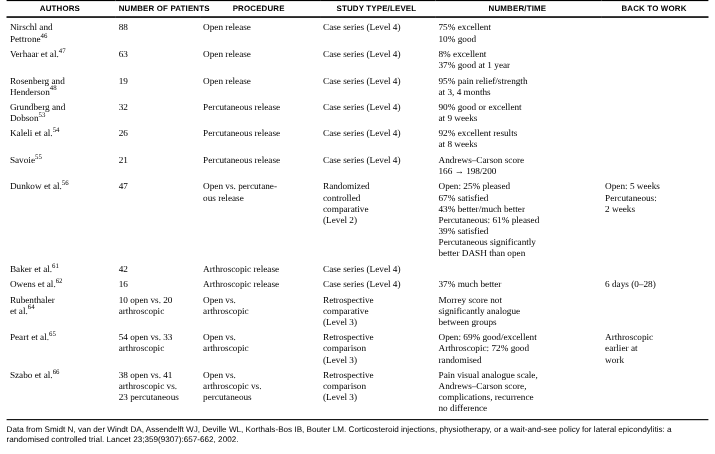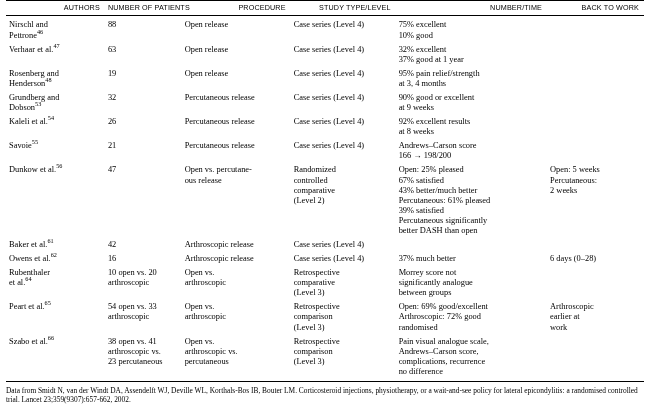--- a/index.html
+++ b/index.html
@@ -22,24 +22,24 @@
     padding: 0 6px;
   }
   table.study-table {
     width: 638px;
     border-collapse: collapse;
     table-layout: fixed;
     font-size: 8.1px;
     line-height: 1.18;
   }
   table.study-table thead th {
-    text-align: right;
+    text-align: center;
     vertical-align: bottom;
     font-family: "Liberation Sans", sans-serif;
-    font-weight: normal;
+    font-weight: bold;
     font-size: 7.2px;
     letter-spacing: 0.15px;
     padding: 3px 5px 3px 3px;
     border-top: 1.4px solid #000;
     border-bottom: 1.1px solid #000;
     white-space: nowrap;
   }
   table.study-table tbody td {
     vertical-align: top;
     padding: 2px 5px 2px 3px;
@@ -66,21 +66,21 @@
     line-height: 0;
   }
   .rule-bottom {
     border-top: 1.4px solid #000;
     width: 638px;
     margin: 0 0 0 0;
   }
   .footnote {
     width: 638px;
     margin-top: 4px;
-    font-family: Liberation Serif, serif;
+    font-family: Liberation Sans, sans-serif;
     font-size: 7.4px;
     line-height: 1.26;
     color: #000;
   }
   .cellline { display: block; }
 </style>
 </head>
 <body>
 
 <div class="page">
@@ -132,21 +132,21 @@
           <td>
             <span class="cellline">63</span>
           </td>
           <td>
             <span class="cellline">Open release</span>
           </td>
           <td>
             <span class="cellline">Case series (Level 4)</span>
           </td>
           <td>
-            <span class="cellline">32% excellent</span>
+            <span class="cellline">8% excellent</span>
             <span class="cellline">37% good at 1 year</span>
           </td>
           <td></td>
         </tr>
         <tr>
           <td>
             <span class="cellline">Rosenberg and</span>
             <span class="cellline">Henderson<sup>48</sup></span>
           </td>
           <td>

